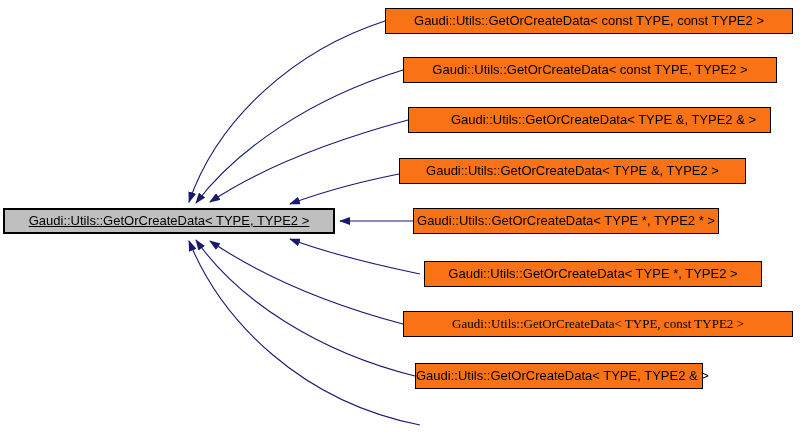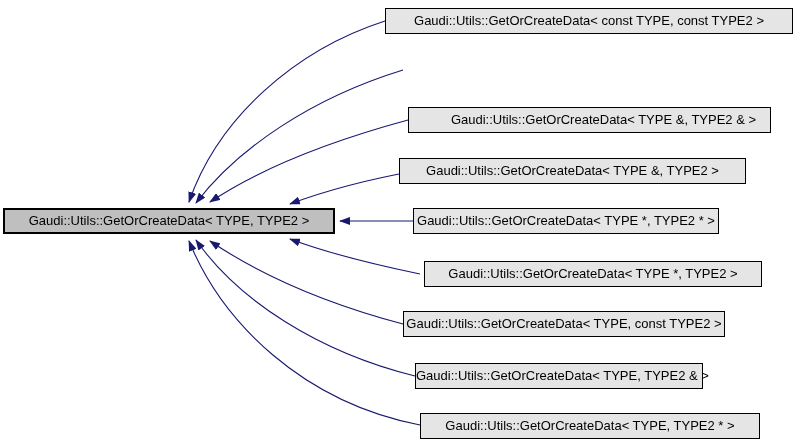--- a/index.html
+++ b/index.html
@@ -25,21 +25,21 @@
   .edges path.edge {
     fill: none;
     stroke: var(--edge, #191970);
     stroke-width: 1.1;
   }
   .node {
     position: absolute;
     box-sizing: border-box;
     height: 26px;
     border: 1px solid var(--node-border, #000000);
-    background: #e5e5e5;
+    background: #f97316;
     color: #000000;
     font-size: 13px;
     line-height: 24px;
     text-align: center;
     white-space: nowrap;
     cursor: pointer;
   }
   .node.main {
     border-width: 2px;
     background: var(--selected-fill, #bfbfbf);
@@ -62,32 +62,32 @@
     <path class="edge" d="M403,70 C312,98 238,148 196,203" marker-end="url(#arrow)"></path>
     <path class="edge" d="M408,120 C327,142 258,170 210,202" marker-end="url(#arrow)"></path>
     <path class="edge" d="M415,171 C365,180 322,192 290,204" marker-end="url(#arrow)"></path>
     <path class="edge" d="M413,221 L340,221" marker-end="url(#arrow)"></path>
     <path class="edge" d="M420,274 C367,263 322,251 290,239" marker-end="url(#arrow)"></path>
     <path class="edge" d="M403,324 C320,302 256,272 210,241" marker-end="url(#arrow)"></path>
     <path class="edge" d="M415,376 C318,352 238,300 196,240" marker-end="url(#arrow)"></path>
     <path class="edge" d="M420,425 C302,402 222,322 189,241" marker-end="url(#arrow)"></path>
   </svg>
 
-  <div class="node main" style="left:3px; top:208px; width:332px;">Gaudi::Utils::GetOrCreateData&lt; TYPE, TYPE2 &gt;</div>
+  <div class="node main" style="left:3px; top:208px; width:332px;text-decoration:underline;">Gaudi::Utils::GetOrCreateData&lt; TYPE, TYPE2 &gt;</div>
 
   <div class="node" style="left:385px; top:8px; width:408px;">Gaudi::Utils::GetOrCreateData&lt; const TYPE, const TYPE2 &gt;</div>
 
+  <div class="node" style="left:403px; top:57px; width:374px;">Gaudi::Utils::GetOrCreateData&lt; const TYPE, TYPE2 &gt;</div>
 
   <div class="node" style="left:408px; top:107px; width:363px;padding-left:28px;">Gaudi::Utils::GetOrCreateData&lt; TYPE &amp;, TYPE2 &amp; &gt;</div>
 
   <div class="node" style="left:399px; top:158px; width:347px;">Gaudi::Utils::GetOrCreateData&lt; TYPE &amp;, TYPE2 &gt;</div>
 
   <div class="node" style="left:413px; top:208px; width:306px;">Gaudi::Utils::GetOrCreateData&lt; TYPE *, TYPE2 * &gt;</div>
 
   <div class="node" style="left:424px; top:261px; width:338px;">Gaudi::Utils::GetOrCreateData&lt; TYPE *, TYPE2 &gt;</div>
 
-  <div class="node" style="left:403px; top:311px; width:322px;">Gaudi::Utils::GetOrCreateData&lt; TYPE, const TYPE2 &gt;</div>
+  <div class="node" style="left:403px; top:311px; width:390px;font-family:Liberation Serif, serif;">Gaudi::Utils::GetOrCreateData&lt; TYPE, const TYPE2 &gt;</div>
 
   <div class="node" style="left:415px; top:363px; width:288px;">Gaudi::Utils::GetOrCreateData&lt; TYPE, TYPE2 &amp; &gt;</div>
 
-  <div class="node" style="left:420px; top:413px; width:340px;">Gaudi::Utils::GetOrCreateData&lt; TYPE, TYPE2 * &gt;</div>
 
 </div>
 
 </body></html>

